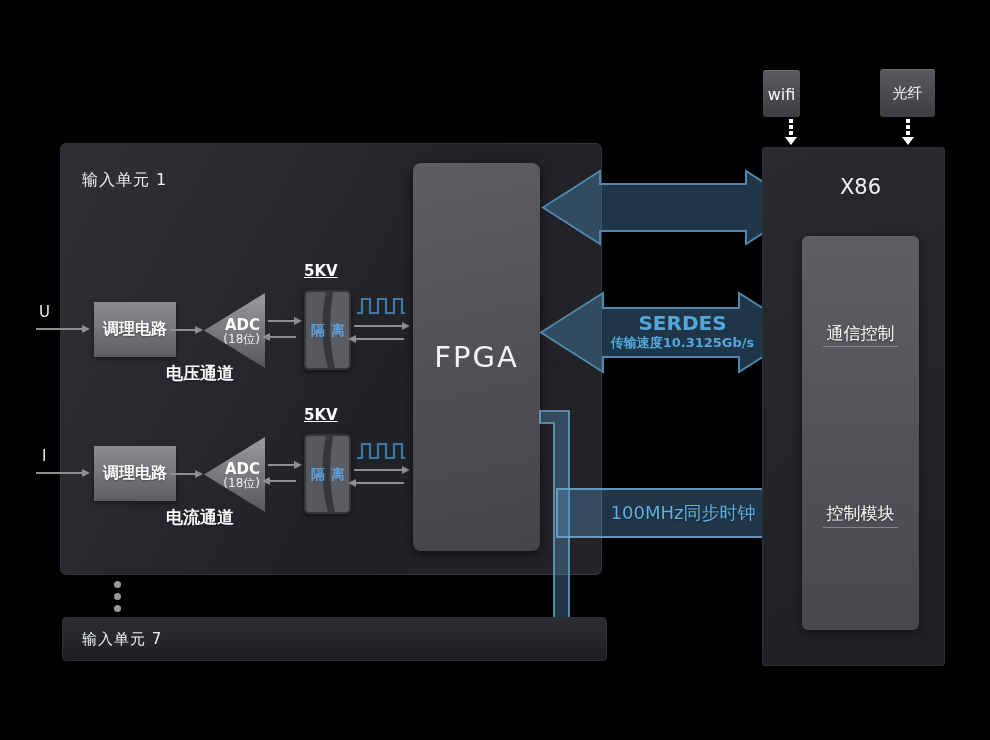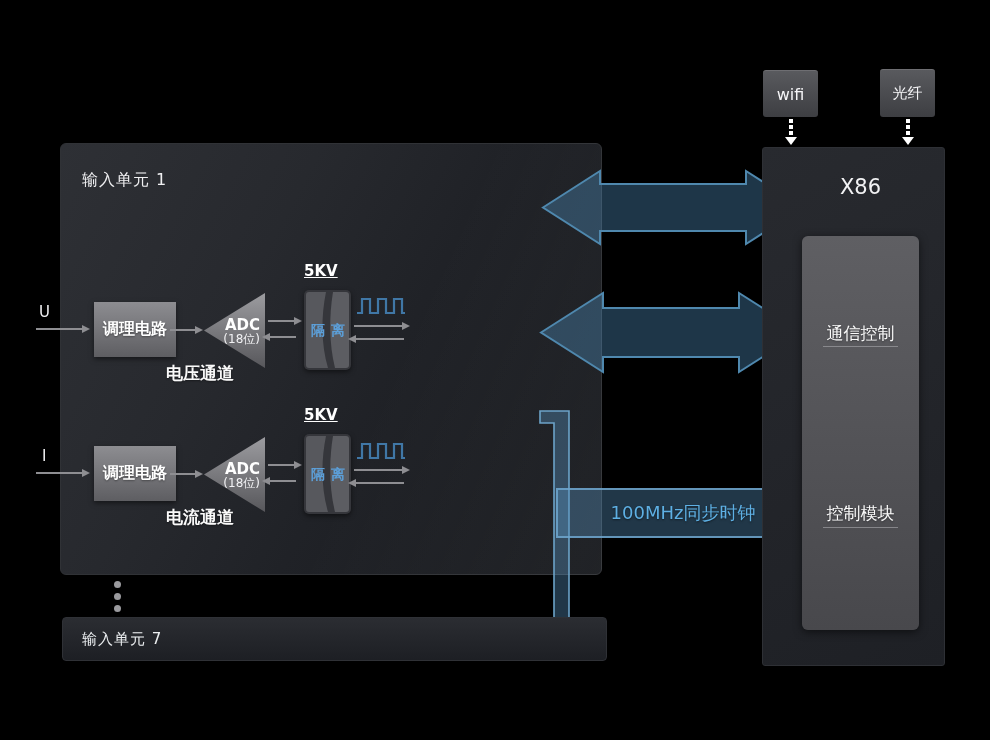--- a/index.html
+++ b/index.html
@@ -42,21 +42,21 @@
   .module-label{left:802px;width:117px;text-align:center;font-size:17px;color:#fafafa;text-shadow:0 1px 2px rgba(0,0,0,.35);}
   .module-underline{left:823px;width:75px;height:1px;background:#9a9a9e;opacity:.75;}
 
   
   .periph{
     border-radius:3px;background:linear-gradient(180deg,#595a5e,#3d3e42);
     border-top:1px solid #6e6e72;box-sizing:border-box;
     display:flex;align-items:center;justify-content:center;
     font-size:16px;color:#f5f5f7;
   }
-  .wifi{left:763px;top:70px;width:55px;height:47px;}
+  .wifi{left:763px;top:70px;width:37px;height:47px;}
   .fiber{left:880px;top:69px;width:55px;height:48px;font-size:15px;}
 
   .dashed-arrow{display:flex;flex-direction:column;align-items:center;width:14px;}
   .dashed-arrow .dash{width:4px;height:4px;background:#fff;margin-bottom:2px;}
   .dashed-arrow .head{width:0;height:0;border-left:6px solid transparent;border-right:6px solid transparent;border-top:8px solid #fff;}
 
   
   .io-label{font-size:15px;color:#f2f2f4;}
   .cond{
     width:82px;height:55px;border-radius:0;
@@ -163,32 +163,39 @@
     <span class="l">隔</span>
     <span class="r">离</span>
   </div>
   <svg class="abs" style="left:356px;top:440px;" width="50" height="21">
     <polyline points="1,18 6,18 6,4 14,4 14,18 22,18 22,4 30,4 30,18 38,18 38,4 46,4 46,18 49,18" fill="none" stroke="#4077a6" stroke-width="2.2"></polyline>
   </svg>
   <div class="abs harrow" style="left:354px;top:469px;width:48px;"></div>
   <div class="abs harrow rev" style="left:356px;top:482px;width:48px;"></div>
   <div class="abs chan-label" style="left:166px;top:506px;">电流通道</div>
 
+  <div class="abs fpga">
+    <span>FPGA</span>
+  </div>
 
   <svg class="abs" style="left:515px;top:405px;" width="60" height="255">
     <polygon points="25,6 54,6 54,239 31,239 31,248 5,232 31,216 31,224 39,224 39,18 25,18" fill="rgba(88,145,188,0.38)" stroke="#6ca3c9" stroke-width="1.6"></polygon>
   </svg>
 
   <svg class="abs" style="left:540px;top:168px;" width="266" height="79">
     <polygon points="3,39.5 60,3 60,16 206,16 206,3 263,39.5 206,76 206,63 60,63 60,76" fill="rgba(74,134,180,0.40)" stroke="#4f88ae" stroke-width="2"></polygon>
   </svg>
 
   <svg class="abs" style="left:538px;top:290px;" width="266" height="85">
     <polygon points="3,42.5 65,3 65,18 201,18 201,3 263,42.5 201,82 201,67 65,67 65,82" fill="rgba(74,134,180,0.40)" stroke="#4f88ae" stroke-width="2"></polygon>
   </svg>
+  <div class="abs link-text" style="left:565px;top:312px;width:235px;">
+    <span class="n">SERDES</span>
+    <span class="s">传输速度10.3125Gb/s</span>
+  </div>
 
   <div class="abs clock-band">
     <span>100MHz同步时钟</span>
   </div>
 
   <div class="abs x86"></div>
   <div class="abs x86-title">X86</div>
   <div class="abs module-box"></div>
   <div class="abs module-label" style="top:322px;">通信控制</div>
   <div class="abs module-underline" style="top:346px;"></div>

